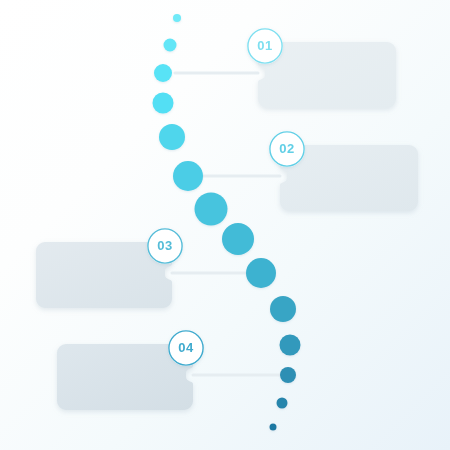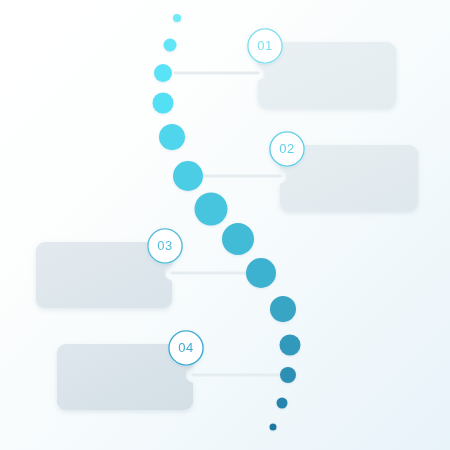--- a/index.html
+++ b/index.html
@@ -11,20 +11,21 @@
     height: 450px;
     font-family: "Liberation Sans", sans-serif;
     overflow: hidden;
   }
   #infographic {
     position: relative;
     width: 450px;
     height: 450px;
     background: linear-gradient(135deg, #ffffff 0%, #fdfefe 30%, #f4fafc 62%, #e8f2f9 100%);
     overflow: hidden;
+    font-weight: bold;
   }
   #svg-layer {
     position: absolute;
     left: 0;
     top: 0;
     width: 450px;
     height: 450px;
   }
 </style>
 </head>

